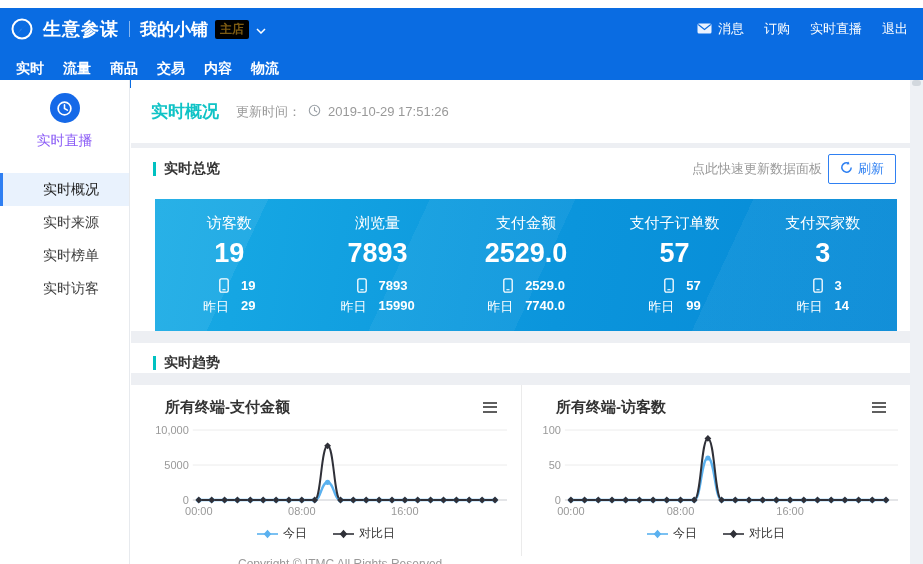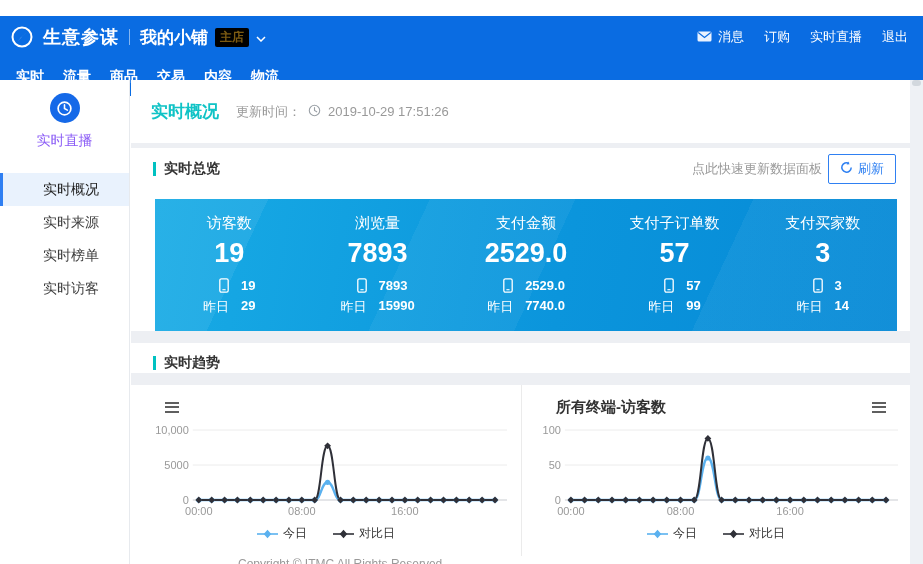--- a/index.html
+++ b/index.html
@@ -3,21 +3,21 @@
 <meta charset="utf-8">
 <style>
   * { margin:0; padding:0; box-sizing:border-box; }
   html,body { width:923px; height:564px; overflow:hidden; background:#fff;
     font-family:"Liberation Sans","DejaVu Sans",sans-serif; }
   body { position:relative; }
   i { font-style:normal; }
   ul { list-style:none; }
 
   
-  .topbar { position:absolute; left:0; top:16px; width:923px; height:80px; background:#0a6ce2; color:#fff; }
+  .topbar { position:absolute; left:0; top:8px; width:923px; height:80px; background:#0a6ce2; color:#fff; }
   .topbar-row1 { height:42px; display:flex; align-items:center; padding:0 15px 0 10px; }
   .logo { width:24px; height:24px; margin-right:9px; display:flex; align-items:center; justify-content:center; }
   .brand { font-size:18px; font-weight:bold; letter-spacing:1px; }
   .vsep { width:1px; height:16px; background:rgba(255,255,255,.5); margin:0 10px; }
   .shop-selector { display:flex; align-items:center; gap:7px; cursor:pointer; }
   .shop-name { font-size:17px; font-weight:bold; }
   .shop-badge { background:#000000; color:#7d5b12; font-size:12px; font-weight:bold; padding:1px 5px; border-radius:2px; }
   .spacer { flex:1; }
   .hlinks { display:flex; align-items:center; gap:20px; font-size:13px; }
   .hlink { display:flex; align-items:center; gap:6px; cursor:pointer; }
@@ -280,20 +280,21 @@
       <span class="sec-bar"></span>
       <span class="sec-title">实时趋势</span>
     </div>
   </section>
 
   <div class="gray-band band3"></div>
 
   <section class="charts-card">
     <div class="chart-panel">
       <div class="chart-head">
+        <span class="chart-title">所有终端-支付金额</span>
         <span class="hamburger">
             <b></b>
             <b></b>
             <b></b>
           </span>
       </div>
       <svg class="plot" viewBox="0 0 388 102">
           <line x1="61.8" y1="83" x2="376" y2="83" stroke="#c9ccd1" stroke-width="1"></line>
           <text x="57.8" y="86.5" text-anchor="end" font-size="11" fill="#999">0</text>
           <line x1="61.8" y1="48" x2="376" y2="48" stroke="#ececec" stroke-width="1"></line>

